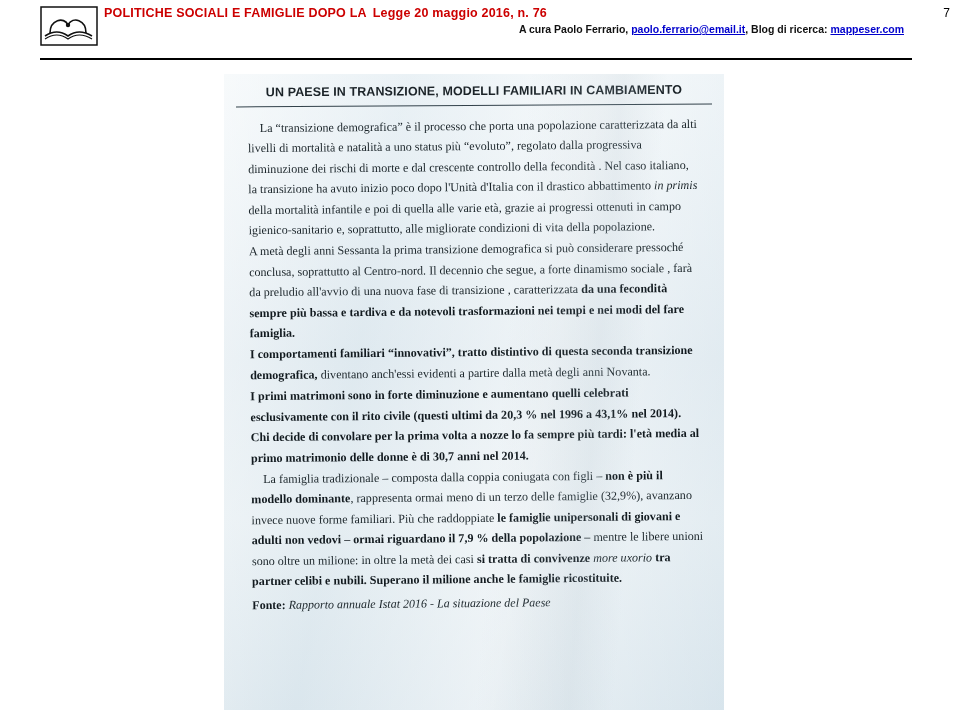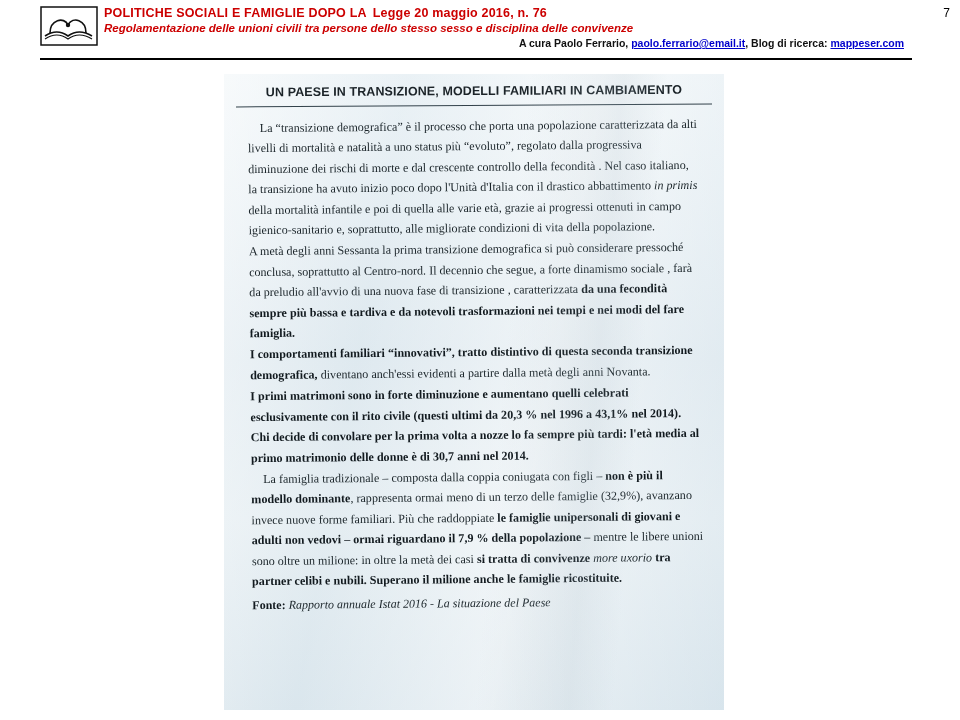--- a/index.html
+++ b/index.html
@@ -177,21 +177,20 @@
     <path d="M5 33 Q17 25 28 33 Q39 25 52 33" fill="none" stroke="#111111" stroke-width="1.2"></path>
     <path d="M10 27 C10 14, 24 10, 28 19" fill="none" stroke="#111111" stroke-width="1.6"></path>
     <path d="M46 27 C46 14, 33 10, 28 19" fill="none" stroke="#111111" stroke-width="1.6"></path>
     <circle cx="28" cy="19" r="2.2" fill="#111111"></circle>
   </svg>
 
   <div class="header-text">
     <div class="hline1">
       <span class="blue">POLITICHE SOCIALI E FAMIGLIE DOPO LA</span><span class="law">Legge 20 maggio 2016, n. 76</span>
     </div>
-    <div class="hline2">Regolamentazione delle unioni civili tra persone dello stesso sesso e disciplina delle convivenze</div>
     <div class="hline3">
       <span>A cura Paolo Ferrario,</span>
       <a href="#">paolo.ferrario@email.it</a><span>, Blog di ricerca:</span>
       <a href="#">mappeser.com</a>
     </div>
   </div>
 
   <div class="page-number">7</div>
   <div class="rule"></div>
 </div>

